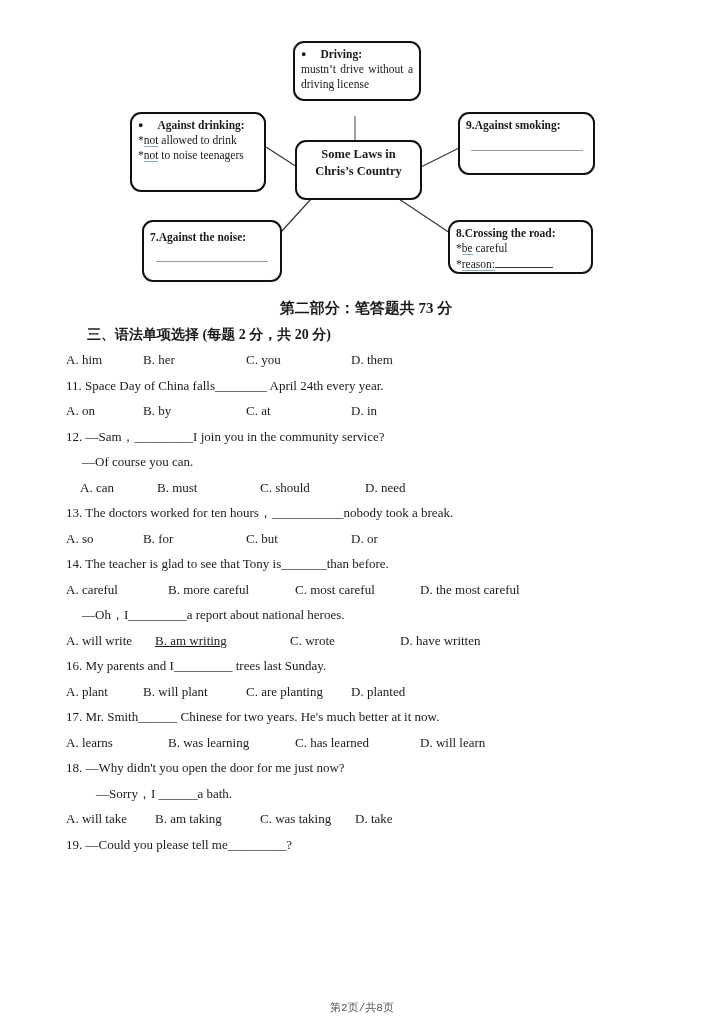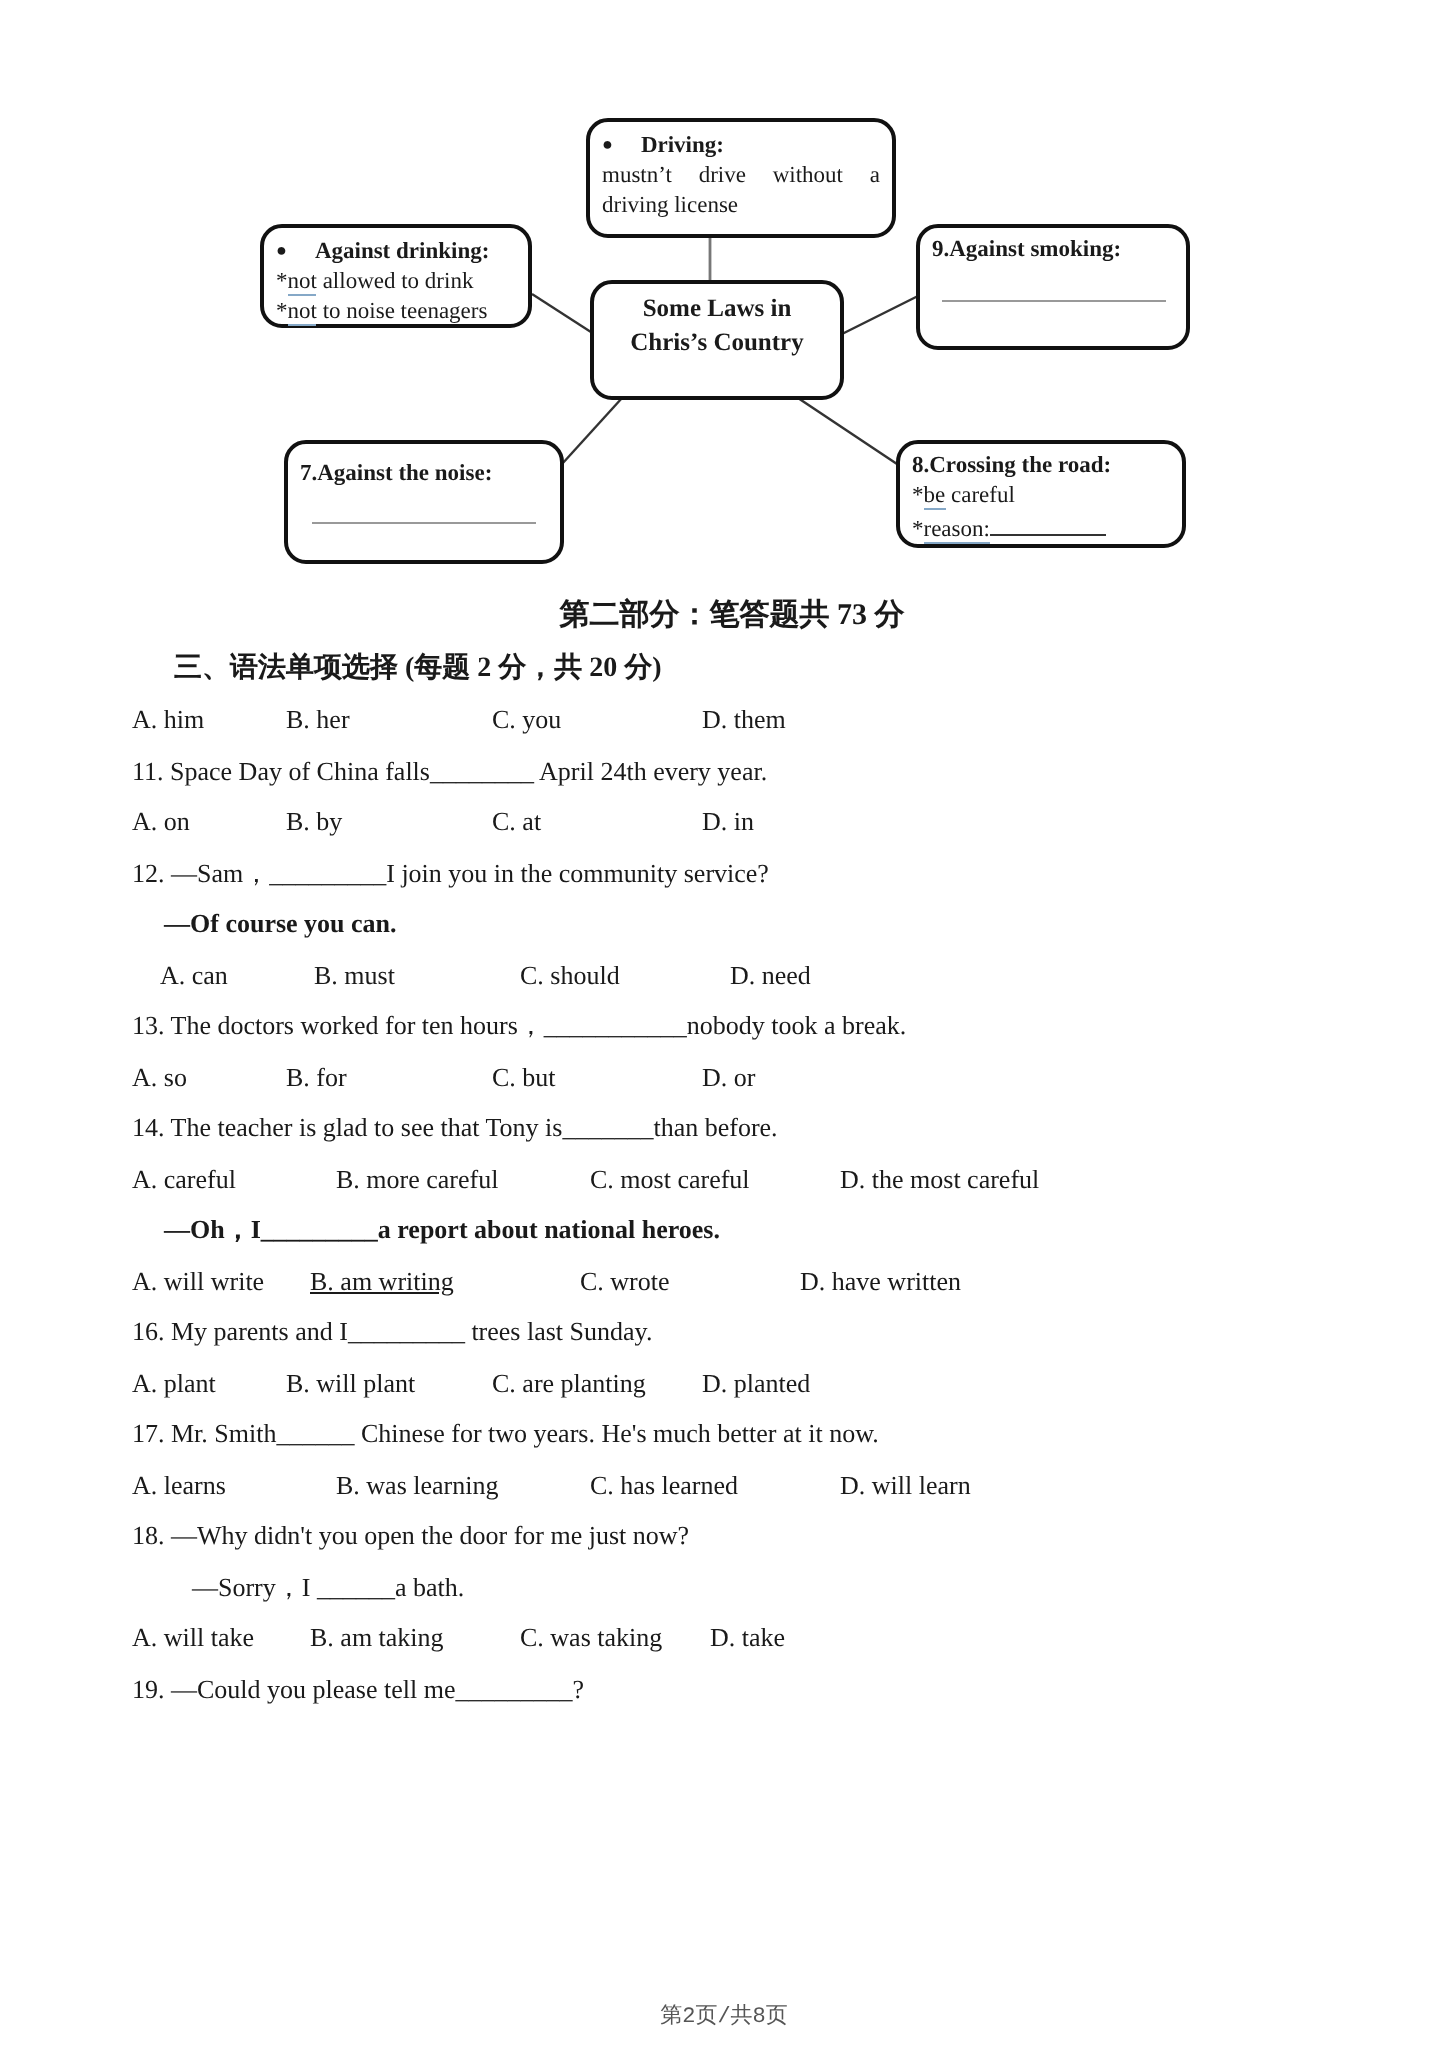--- a/index.html
+++ b/index.html
@@ -35,22 +35,22 @@
   .reason-blank { display: inline-block; width: 58px; border-bottom: 1px solid #333333; height: 12px; }
   .center-box {
     text-align: center;
     font-weight: bold;
     font-size: 12.5px;
     line-height: 17px;
     padding-top: 4px;
   }
 
   
-  .box-driving  { left: 293px; top: 59px;  width: 155px; height: 60px; }
-  .box-drinking { left: 130px; top: 112px; width: 136px; height: 52px; }
+  .box-driving  { left: 293px; top: 41px;  width: 128px; height: 60px; }
+  .box-drinking { left: 130px; top: 112px; width: 136px; height: 80px; }
   .box-smoking  { left: 458px; top: 112px; width: 137px; height: 63px; }
   .box-center   { left: 295px; top: 140px; width: 127px; height: 60px; }
   .box-noise    { left: 142px; top: 220px; width: 140px; height: 62px; }
   .box-crossing { left: 448px; top: 220px; width: 145px; height: 54px; }
 
   
   .content {
     position: absolute;
     left: 66px;
     top: 296px;
@@ -59,21 +59,21 @@
   }
   .ln { line-height: 25.5px; white-space: nowrap; }
   .section-header { text-align: center; font-weight: bold; font-size: 15px; }
   .part-title { font-weight: bold; font-size: 14px; margin-left: 21px; }
   .opts span { display: inline-block; }
   .std .o0 { min-width: 77px; }  .std .o1 { min-width: 103px; } .std .o2 { min-width: 105px; }
   .wide .o0 { min-width: 102px; } .wide .o1 { min-width: 127px; } .wide .o2 { min-width: 125px; }
   .mid .o0 { min-width: 89px; }  .mid .o1 { min-width: 135px; text-decoration: underline; } .mid .o2 { min-width: 110px; }
   .cmp .o0 { min-width: 89px; }  .cmp .o1 { min-width: 105px; } .cmp .o2 { min-width: 95px; }
   .ind14 { padding-left: 14px; }
-  .ind16 { padding-left: 16px; font-weight: bold; }
+  .ind16 { padding-left: 16px; }
   .ind30 { padding-left: 30px; }
 
   .footer {
     position: absolute;
     left: 0; right: 0;
     top: 1000px;
     text-align: center;
     font-size: 11px;
     color: #555555;
     font-family: Liberation Mono, monospace;

